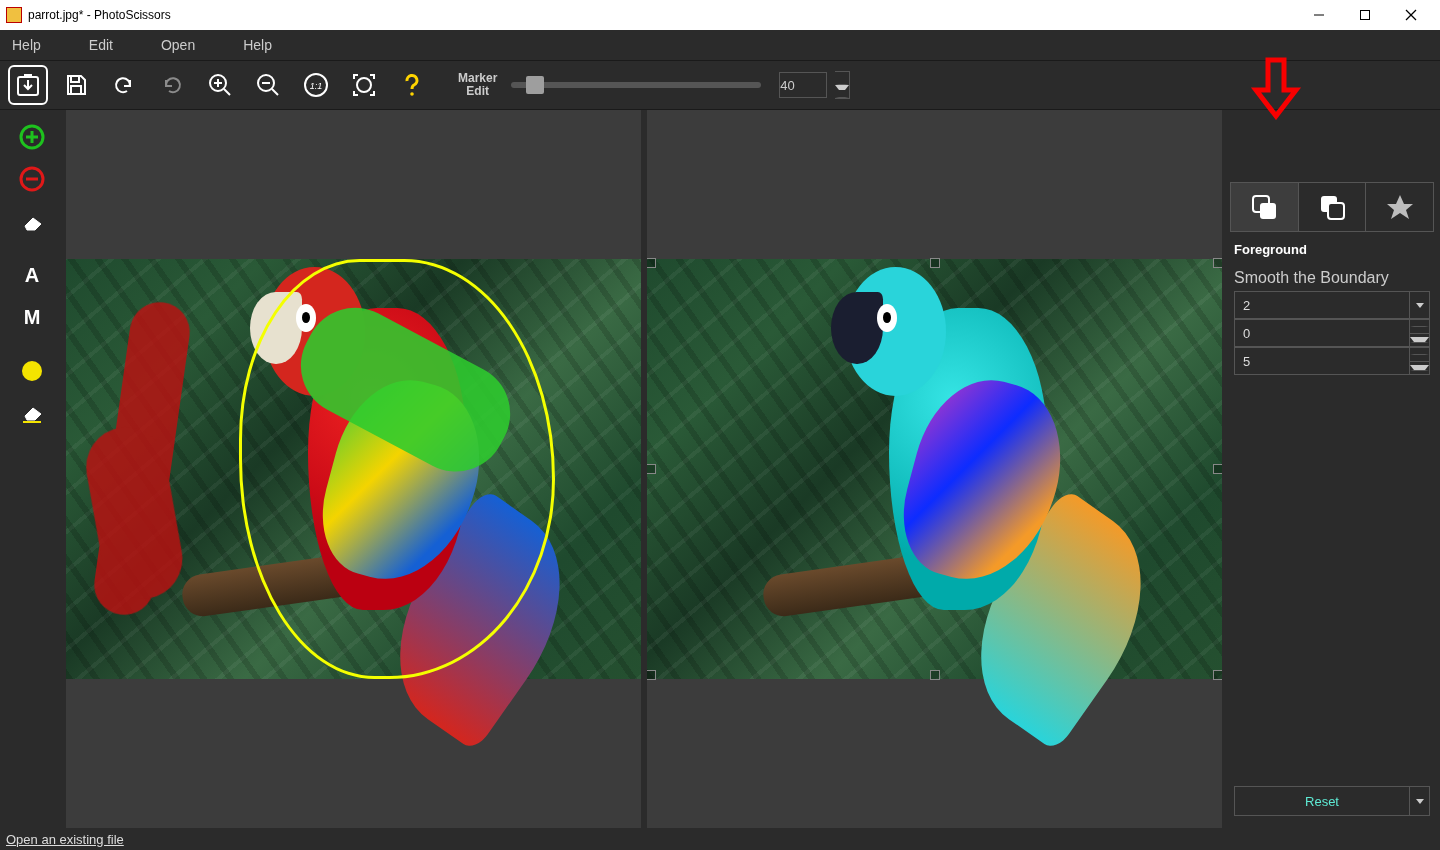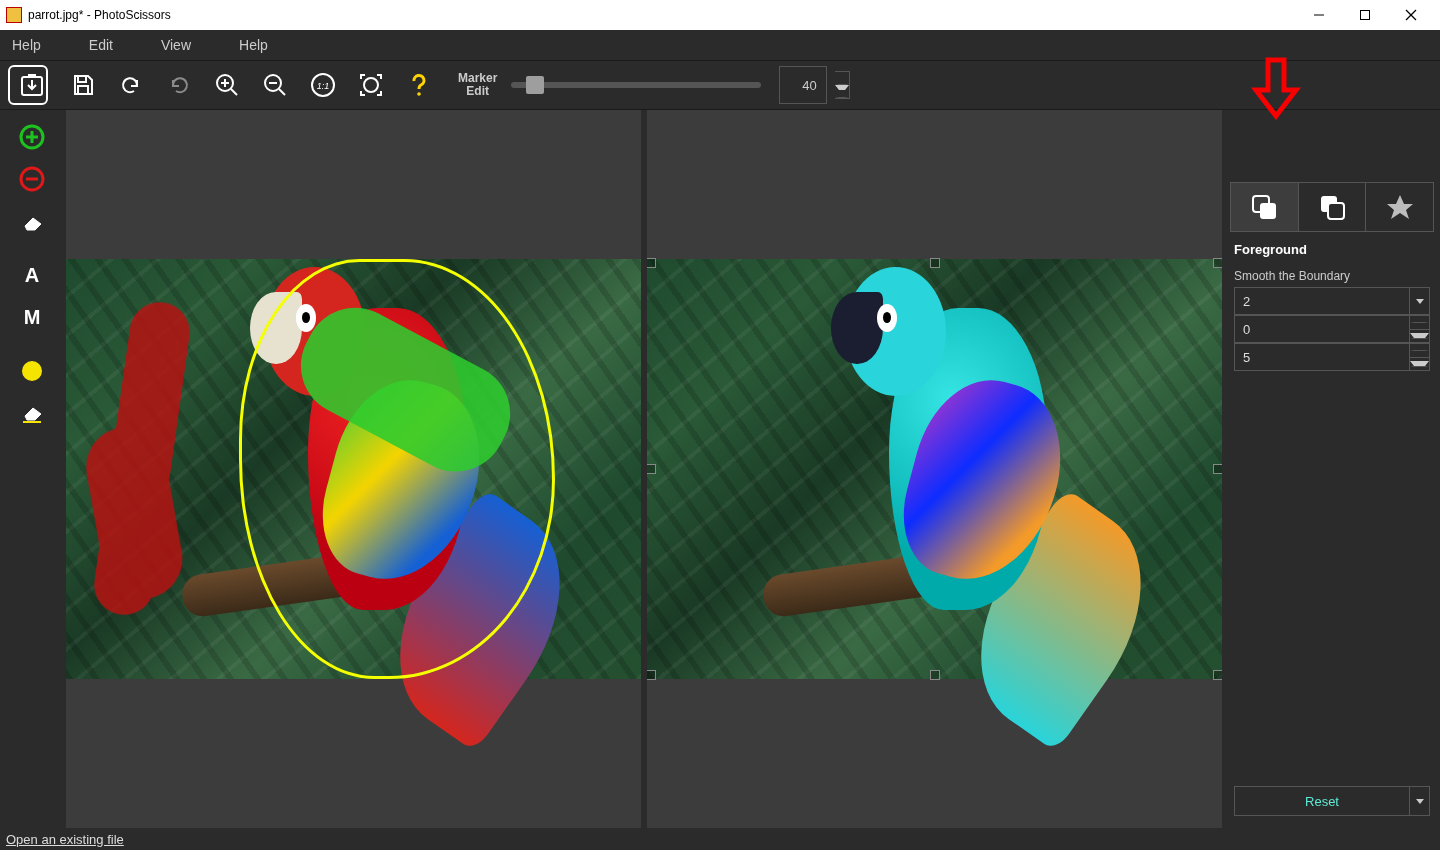--- a/index.html
+++ b/index.html
@@ -9,27 +9,27 @@
 .titlebar .app-icon{width:16px;height:16px;background:#f0c040;border:1px solid #b00;margin-right:6px;}
 .titlebar .title{flex:0 0 auto;}
 .titlebar .spacer{flex:1;}
 .titlebar .win-btn{width:46px;height:30px;display:flex;align-items:center;justify-content:center;font-size:12px;}
 
 .menubar{height:30px;background:#2b2b2b;display:flex;align-items:center;padding:0 4px;font-size:14px;color:#ccc;}
 .menubar .menu-item{padding:4px 36px 4px 12px;}
 .menubar .menu-item:first-child{padding-left:8px;}
 
 .toolbar{height:50px;background:#2b2b2b;border-top:1px solid #1a1a1a;border-bottom:1px solid #1a1a1a;display:flex;align-items:center;padding:0 8px;gap:8px;}
-.toolbar .tbtn{width:40px;height:40px;display:flex;align-items:center;justify-content:flex-end;border-radius:4px;font-style:italic;}
+.toolbar .tbtn{width:40px;height:40px;display:flex;align-items:center;justify-content:center;border-radius:4px;font-style:italic;}
 .toolbar .tbtn.active{border:2px solid #fff;border-radius:6px;}
 .toolbar svg{stroke:#fff;fill:none;stroke-width:2;}
 .marker-label{font-size:12px;color:#ccc;text-align:center;line-height:1.1;margin-left:18px;margin-right:6px;font-weight:600;}
 .slider-track{position:relative;flex:0 0 250px;height:6px;background:#555;border-radius:3px;}
 .slider-thumb{position:absolute;top:-6px;left:6%;width:18px;height:18px;background:#9e9e9e;border-radius:2px;}
-.marker-value{width:48px;height:38px;background:#2b2b2b;border:1px solid #555;color:#ccc;font-size:13px;display:flex;align-items:center;padding:0 22px;margin-left:10px;}
+.marker-value{width:48px;height:26px;background:#2b2b2b;border:1px solid #555;color:#ccc;font-size:13px;display:flex;align-items:center;padding:0 0;margin-left:10px;}
 .spinbtns{display:flex;flex-direction:column;border:1px solid #555;border-left:none;}
 .spinbtns div{width:14px;height:13px;background:#2b2b2b;display:flex;align-items:center;justify-content:center;}
 .spinbtns div:first-child{border-bottom:1px solid #555;}
 
 .main{display:flex;height:718px;}
 .left-tools{width:64px;background:#2b2b2b;display:flex;flex-direction:column;align-items:center;padding-top:8px;gap:4px;}
 .lt-btn{width:46px;height:38px;display:flex;align-items:center;justify-content:center;border:1px solid transparent;border-radius:4px;}
 .lt-sep{height:8px;}
 .canvas-area{flex:1;display:flex;gap:6px;padding:0 2px;position:relative;}
 .canvas-pane{flex:1;position:relative;background:#3c3c3c;display:flex;align-items:center;justify-content:center;overflow:hidden;}
@@ -65,21 +65,21 @@
 .right .parrot .beak{background:#1a1e30;}
 .right .sel-handle{position:absolute;width:10px;height:10px;border:1px solid #888;background:rgba(0,0,0,0.3);}
 
 .right-panel{width:216px;background:#2b2b2b;padding:6px 0 8px 0;display:flex;flex-direction:column;position:relative;}
 .arrow-annot{position:absolute;top:-54px;left:22px;}
 .panel-tabs{display:flex;border:1px solid #555;margin:66px 6px 0 6px;}
 .panel-tab{flex:1;height:48px;display:flex;align-items:center;justify-content:center;border-right:1px solid #555;}
 .panel-tab:last-child{border-right:none;}
 .panel-tab.active{background:#3d3d3d;}
 .section-title{font-weight:600;font-size:13px;color:#fff;padding:10px 10px 6px 10px;}
-.field-label{font-size:12px;color:#ccc;padding:6px 10px 4px 10px;}
+.field-label{font-size:16px;color:#ccc;padding:6px 10px 4px 10px;}
 .field-row{display:flex;margin:0 10px;border:1px solid #555;height:28px;}
 .field-row .val{flex:1;display:flex;align-items:center;padding:0 8px;font-size:13px;color:#ddd;background:#2b2b2b;}
 .field-row .drop{width:20px;border-left:1px solid #555;display:flex;align-items:center;justify-content:center;}
 .field-row .spn{display:flex;flex-direction:column;width:20px;border-left:1px solid #555;}
 .field-row .spn div{flex:1;display:flex;align-items:center;justify-content:center;}
 .field-row .spn div:first-child{border-bottom:1px solid #555;}
 .highlight-box{border:4px solid #f80000;margin:4px 6px;padding:2px 2px 6px 2px;}
 .panel-spacer{flex:1;}
 .reset-row{margin:0 10px 4px 10px;border:1px solid #555;height:30px;display:flex;}
 .reset-row .lbl{flex:1;display:flex;align-items:center;justify-content:center;font-size:13px;color:#5eead4;}
@@ -110,21 +110,21 @@
       <svg width="12" height="12">
         <line x1="1" y1="1" x2="11" y2="11" stroke="#000" stroke-width="1.3"></line>
         <line x1="11" y1="1" x2="1" y2="11" stroke="#000" stroke-width="1.3"></line>
       </svg>
     </div>
 </div>
 
 <div class="menubar">
   <div class="menu-item">Help</div>
   <div class="menu-item">Edit</div>
-  <div class="menu-item">View</div>
+  <div class="menu-item">Open</div>
   <div class="menu-item">Help</div>
 </div>
 
 <div class="toolbar">
   <div class="tbtn active">
     <svg width="28" height="28">
         <rect x="4" y="6" width="20" height="18" rx="2"></rect>
         <path d="M10 4h8"></path>
         <polyline points="10,14 14,18 18,14"></polyline>
         <line x1="14" y1="9" x2="14" y2="18"></line>

